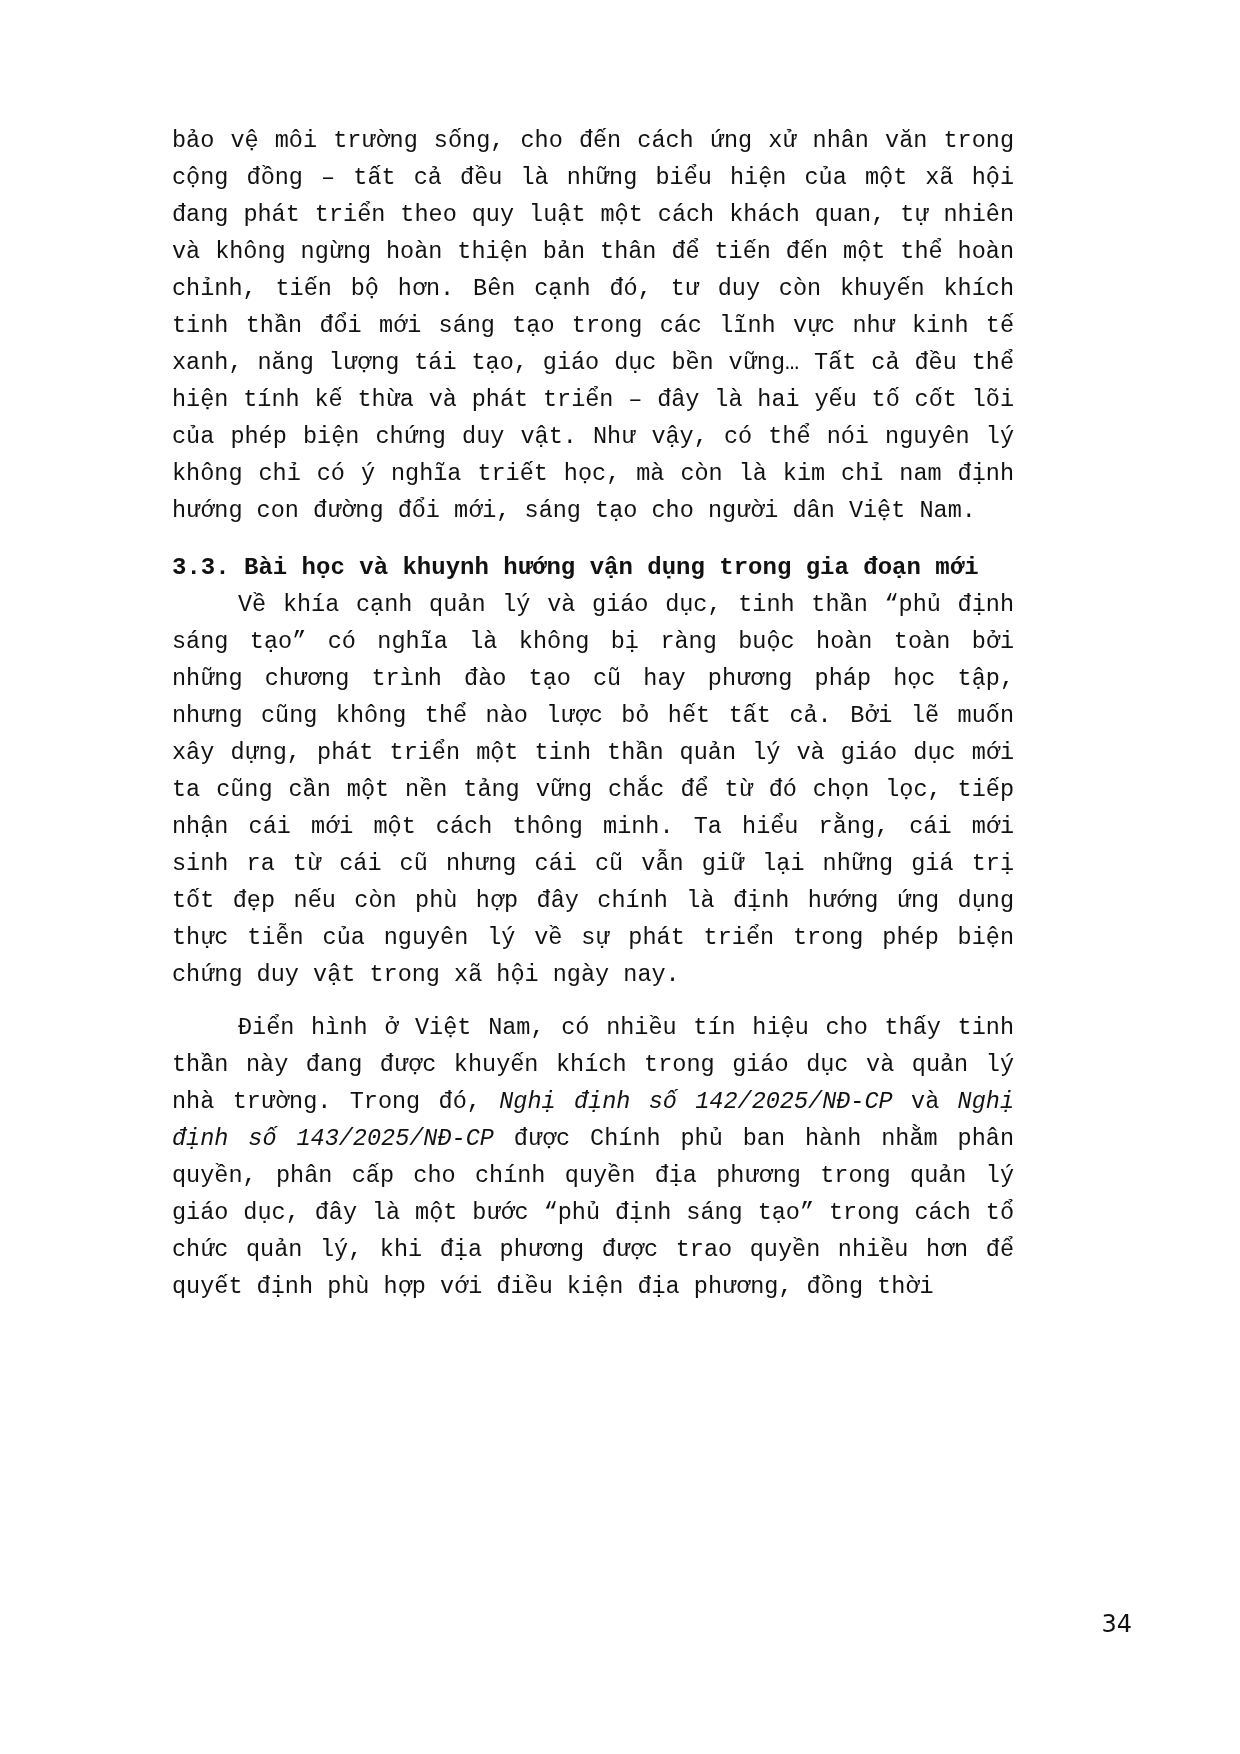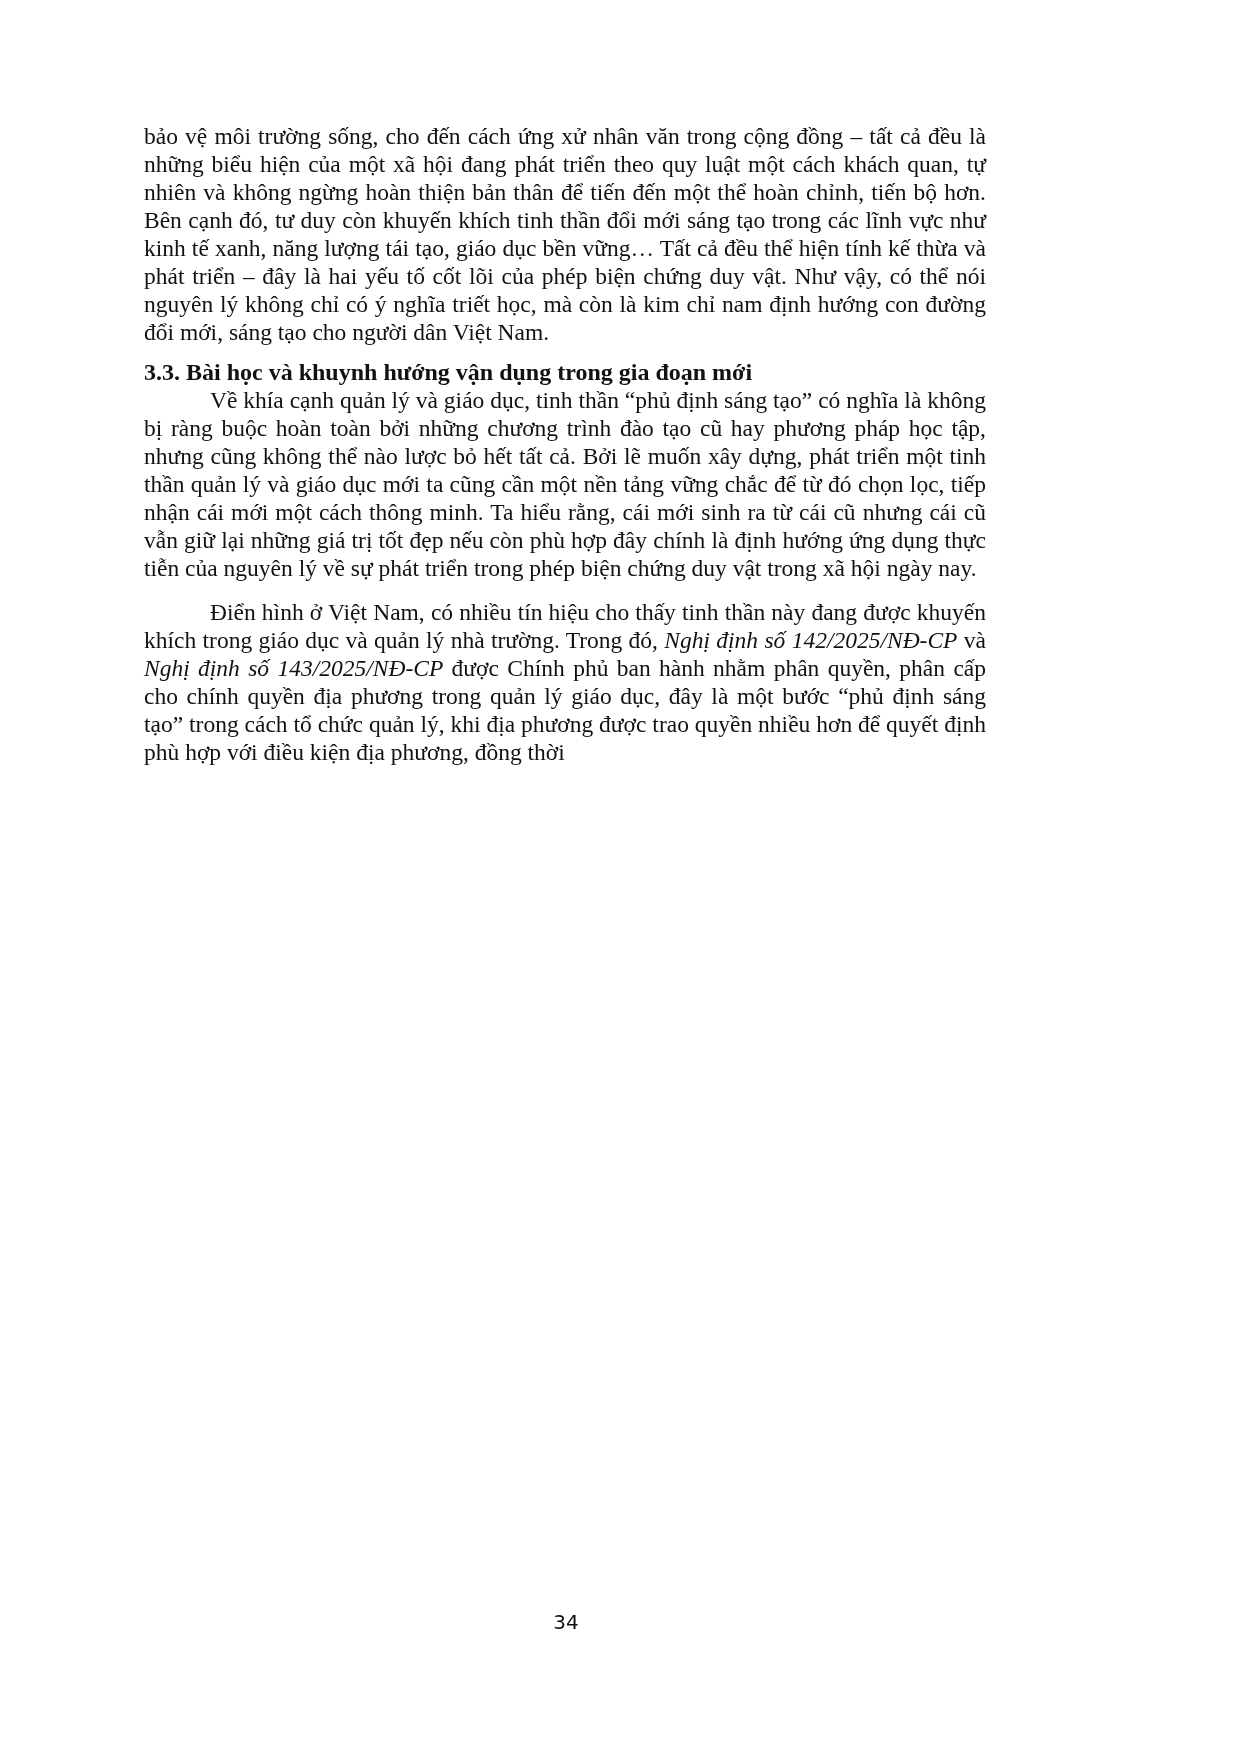--- a/index.html
+++ b/index.html
@@ -1,45 +1,45 @@
 <!DOCTYPE html>
 <html><head>
   <meta charset="utf-8">
   <style>
     html, body { margin: 0; padding: 0; background: #ffffff; }
     body { width: 1240px; height: 1754px; position: relative; overflow: hidden; }
     .page {
       position: absolute;
-      left: 144px;
+      left: 172px;
       top: 122px;
       width: 842px;
-      font-family: Liberation Serif, serif;
+      font-family: Liberation Mono, monospace;
       font-size: 23.5px;
       color: #111111;
-      line-height: 28px;
+      line-height: 37px;
     }
     p { margin: 0; text-align: justify; }
     .indent { text-indent: 66px; }
     .heading {
       font-weight: bold;
       font-size: 24px;
-      margin-top: 12px;
+      margin-top: 20px;
       text-align: left;
     }
     .subheading { font-style: italic; text-align: justify; }
     .gap { margin-top: 16px; }
     em { font-style: italic; }
     .page-number {
       position: absolute;
       left: 0;
       width: 1132px;
       top: 1610px;
-      text-align: center;
+      text-align: right;
       font-family: "DejaVu Sans", sans-serif;
-      font-size: 20px;
+      font-size: 24px;
       color: #111111;
     }
   </style>
 </head>
 <body>
 
 <div class="page">
   <p>bảo vệ môi trường sống, cho đến cách ứng xử nhân văn trong cộng đồng – tất cả đều là những biểu hiện của một xã hội đang phát triển theo quy luật một cách khách quan, tự nhiên và không ngừng hoàn thiện bản thân để tiến đến một thể hoàn chỉnh, tiến bộ hơn. Bên cạnh đó, tư duy còn khuyến khích tinh thần đổi mới sáng tạo trong các lĩnh vực như kinh tế xanh, năng lượng tái tạo, giáo dục bền vững… Tất cả đều thể hiện tính kế thừa và phát triển – đây là hai yếu tố cốt lõi của phép biện chứng duy vật. Như vậy, có thể nói nguyên lý không chỉ có ý nghĩa triết học, mà còn là kim chỉ nam định hướng con đường đổi mới, sáng tạo cho người dân Việt Nam.</p>
 
   <p class="heading">3.3. Bài học và khuynh hướng vận dụng trong gia đoạn mới</p>

